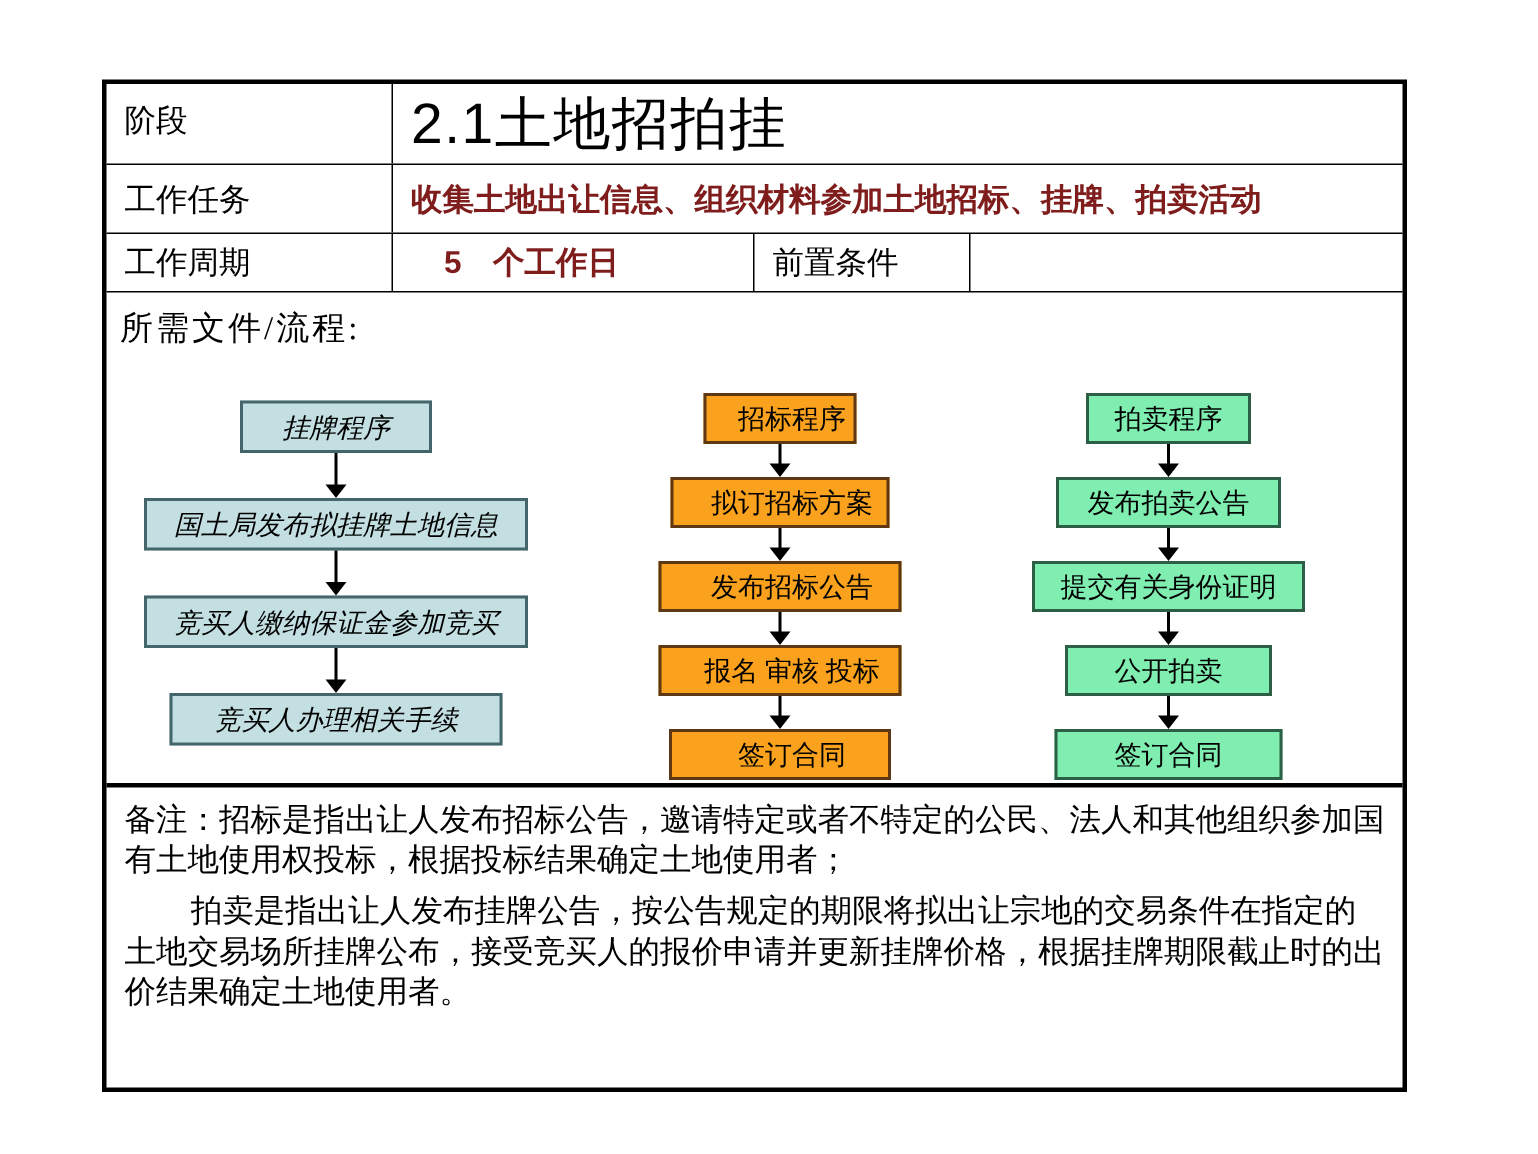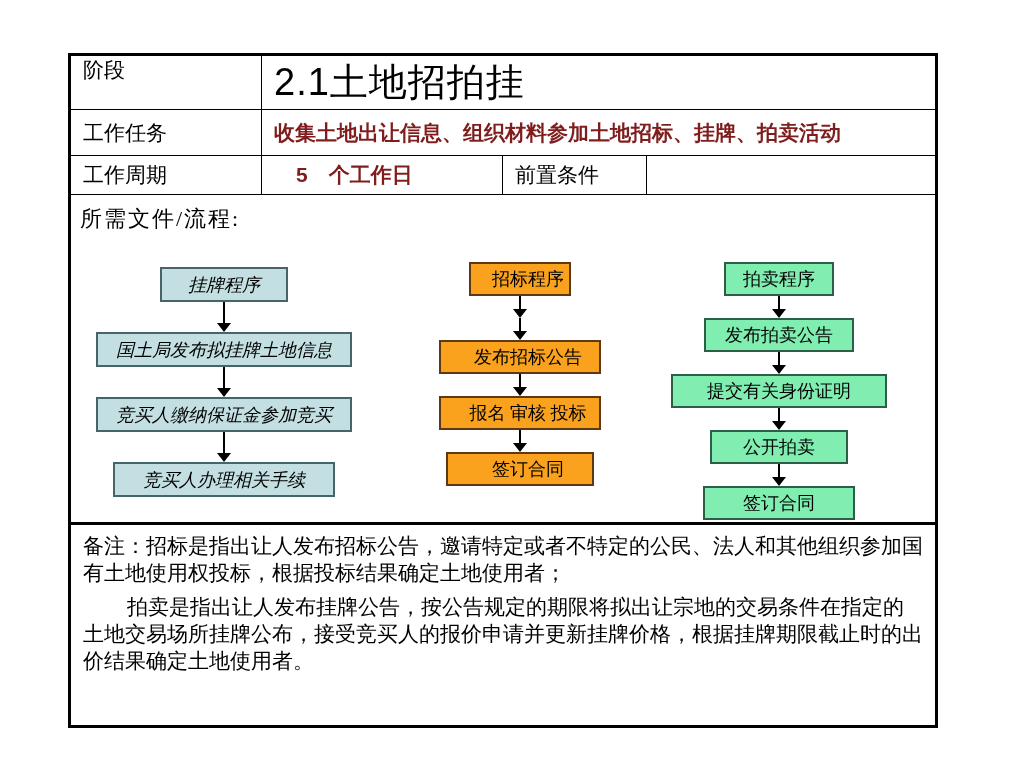--- a/index.html
+++ b/index.html
@@ -15,21 +15,21 @@
   .cell{
     box-sizing:border-box;border-right:1px solid #000;
     display:flex;align-items:center;padding:0 12px;font-size:21px;
     white-space:nowrap;overflow:hidden;
   }
   .cell.last{border-right:none;flex:1;}
   .lblcol{width:191px;flex:0 0 191px;}
   .valcol2{width:241px;flex:0 0 241px;}
   .lblcol2{width:144px;flex:0 0 144px;}
   .row-stage{height:54px;}
-  .row-stage .lblcol{align-items:flex-start;padding-top:0;}
+  .row-stage .lblcol{align-items:flex-start;padding-top:10px;}
   .stage-title{
     font-size:38px;font-family:"Liberation Sans","DejaVu Sans",sans-serif;
     letter-spacing:1px;padding-left:12px;
   }
   .row-task{height:46px;}
   .blue-bold{
     color:#7f1d1d;font-weight:bold;
     font-family:"Liberation Sans","DejaVu Sans",sans-serif;font-size:21px;
   }
   .row-dept,.row-cycle{height:39px;}
@@ -101,34 +101,35 @@
       <div class="fbox" style="width:256px">国土局发布拟挂牌土地信息</div>
       <div class="arr"></div>
       <div class="fbox" style="width:256px">竞买人缴纳保证金参加竞买</div>
       <div class="arr"></div>
       <div class="fbox" style="width:222px">竞买人办理相关手续</div>
     </div>
 
     <div class="flow-col col-tender">
       <div class="fbox" style="width:102px">招标程序</div>
       <div class="arr"></div>
+      <div class="fbox" style="width:146px">拟订招标方案</div>
       <div class="arr"></div>
       <div class="fbox" style="width:162px">发布招标公告</div>
       <div class="arr"></div>
       <div class="fbox" style="width:162px">报名 审核 投标</div>
       <div class="arr"></div>
       <div class="fbox" style="width:148px">签订合同</div>
     </div>
 
     <div class="flow-col col-auction">
       <div class="fbox" style="width:110px">拍卖程序</div>
       <div class="arr"></div>
       <div class="fbox" style="width:150px">发布拍卖公告</div>
       <div class="arr"></div>
-      <div class="fbox" style="width:216px">提交有关身份证明</div>
+      <div class="fbox" style="width:182px">提交有关身份证明</div>
       <div class="arr"></div>
       <div class="fbox" style="width:138px">公开拍卖</div>
       <div class="arr"></div>
       <div class="fbox" style="width:152px">签订合同</div>
     </div>
   </div>
 
   <div class="note-cell">
     <p>备注：招标是指出让人发布招标公告，邀请特定或者不特定的公民、法人和其他组织参加国有土地使用权投标，根据投标结果确定土地使用者；</p>
     <p class="indent">拍卖是指出让人发布挂牌公告，按公告规定的期限将拟出让宗地的交易条件在指定的土地交易场所挂牌公布，接受竞买人的报价申请并更新挂牌价格，根据挂牌期限截止时的出价结果确定土地使用者。</p>

